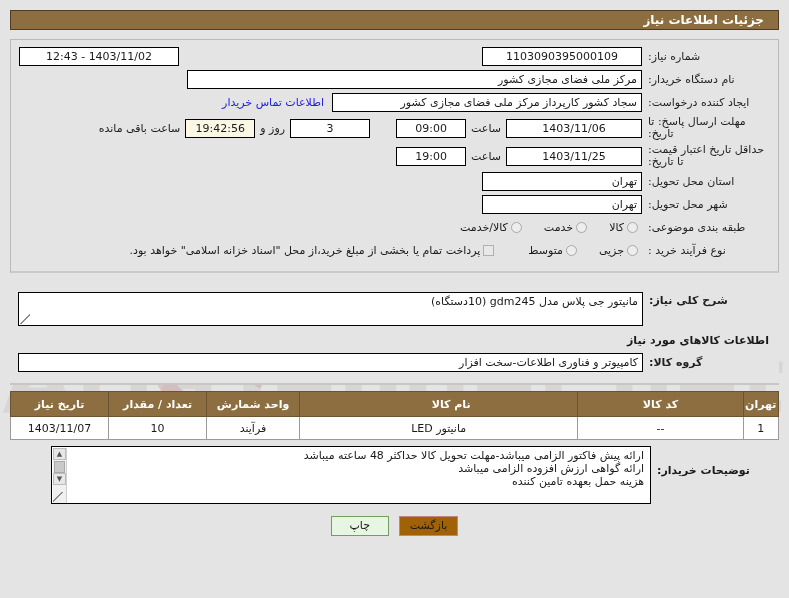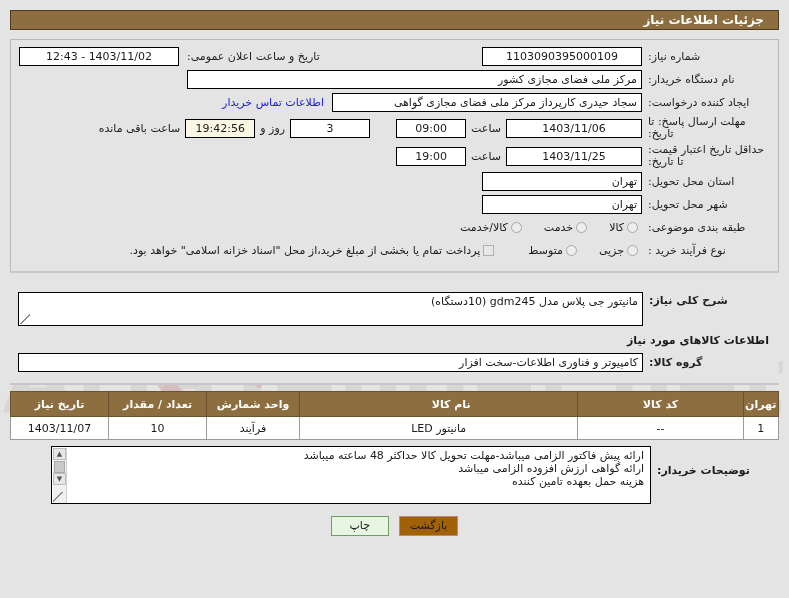--- a/index.html
+++ b/index.html
@@ -283,32 +283,31 @@
   <div class="titlebar">
     <span class="t">جزئیات اطلاعات نیاز</span>
   </div>
 
   <div class="panel">
 
     <div class="row">
       <div class="lbl">شماره نیاز:</div>
       <div class="fld w160">1103090395000109</div>
       <div style="flex:1"></div>
-      <div class="lbl" style="width:auto;min-width:0;padding:0 8px;">تاریخ و ساعت اعلان عمومی:</div>
       <div class="fld w160">1403/11/02 - 12:43</div>
     </div>
 
     <div class="row">
       <div class="lbl">نام دستگاه خریدار:</div>
       <div class="fld rt w360" style="width:455px;">مرکز ملی فضای مجازی کشور</div>
     </div>
 
     <div class="row">
       <div class="lbl">ایجاد کننده درخواست:</div>
-      <div class="fld rt" style="width:310px;">سجاد حیدری کارپرداز مرکز ملی فضای مجازی گواهی</div>
+      <div class="fld rt" style="width:310px;">سجاد کشور کارپرداز مرکز ملی فضای مجازی کشور</div>
       <a class="link">اطلاعات تماس خریدار</a>
     </div>
 
     <div class="row">
       <div class="lbl two">مهلت ارسال پاسخ: تا تاریخ:</div>
       <div class="fld w120">1403/11/06</div>
       <span class="smalllbl">ساعت</span>
       <div class="fld w70">09:00</div>
       <div style="width:26px"></div>
       <div class="fld w80">3</div>

